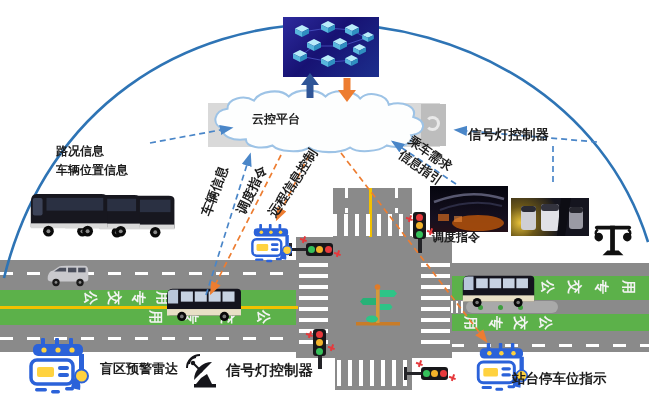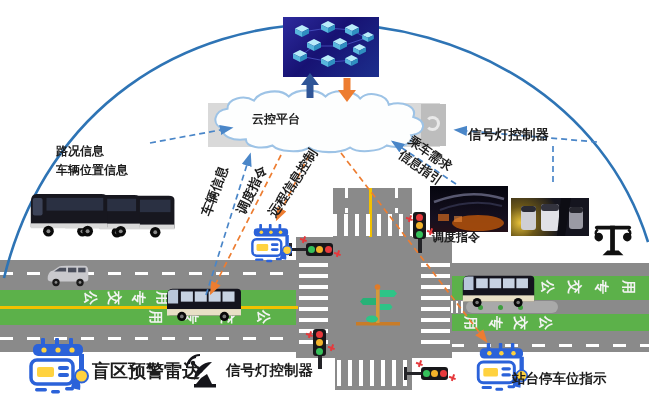--- a/index.html
+++ b/index.html
@@ -361,16 +361,16 @@
   <div class="lbl" style="left:56px;top:163px">车辆位置信息</div>
   <div class="rot" style="left:215px;top:191px;--r:-70deg">车辆信息</div>
   <div class="rot" style="left:252px;top:190px;--r:-64deg">调度指令</div>
   <div class="rot" style="left:293px;top:183px;--r:-57deg">远程信息控制</div>
   <div class="rot" style="left:425px;top:161px;--r:35deg;text-align:center;font-size:12.5px">
     <div>乘车需求</div>
     <div>信息指引</div>
   </div>
   <div class="lbl" style="left:468px;top:127px;font-size:13.5px">信号灯控制器</div>
   <div class="lbl" style="left:432px;top:230px">调度指令</div>
-  <div class="lbl" style="left:92px;top:361px;font-size:18px">盲区预警雷达</div>
+  <div class="lbl" style="left:100px;top:361px;font-size:13px">盲区预警雷达</div>
   <div class="lbl" style="left:512px;top:371px;font-size:13.5px">站台停车位指示</div>
   <div class="lbl" style="left:226px;top:362px;font-size:14.5px">信号灯控制器</div>
 </div>
 
 </body></html>

